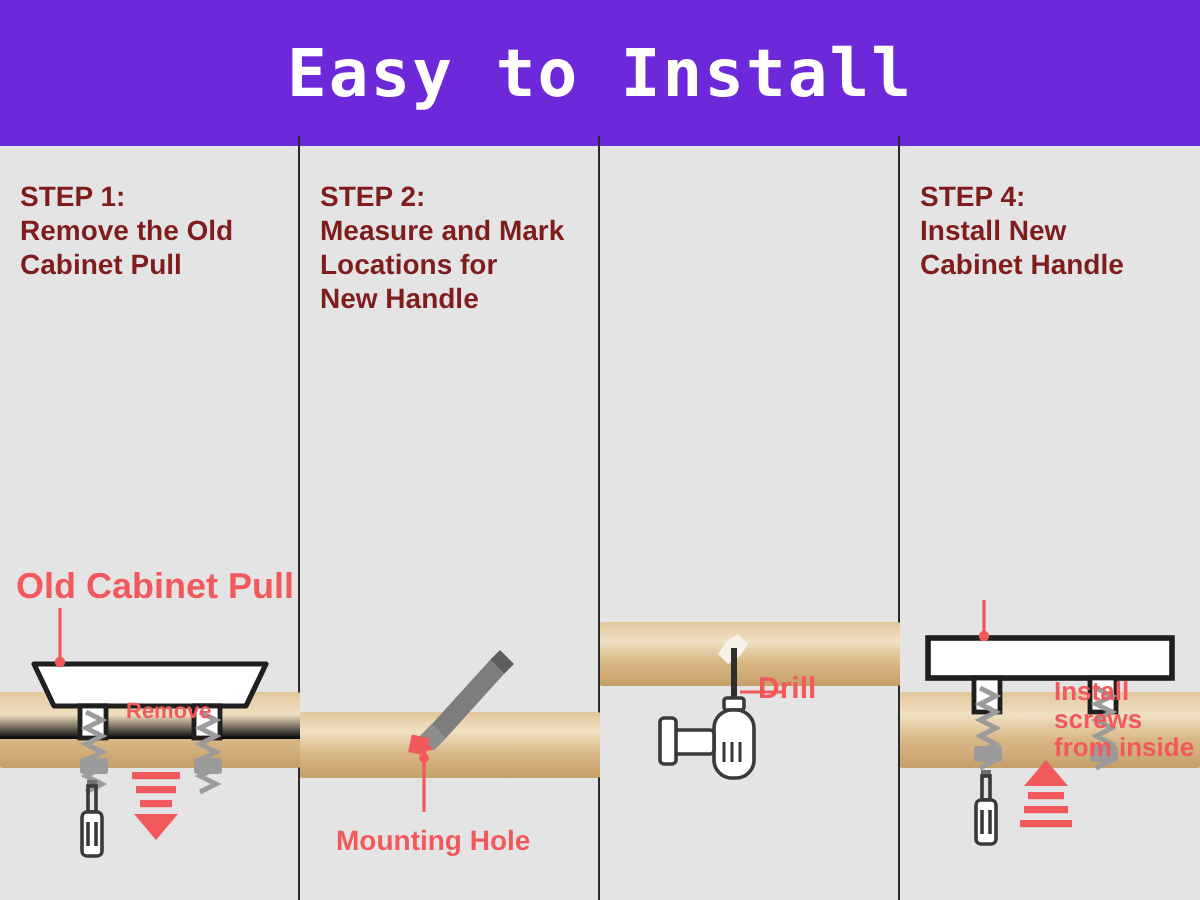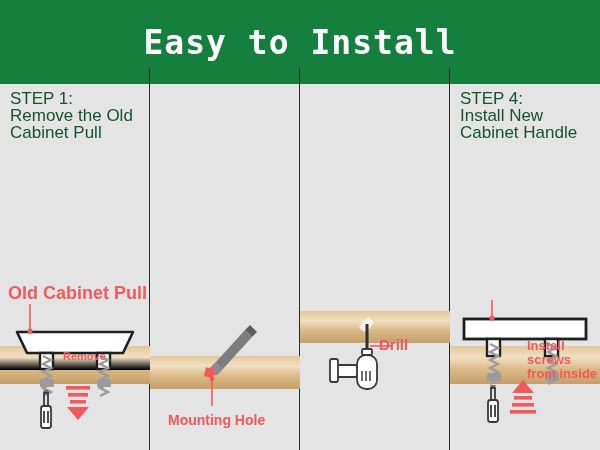--- a/index.html
+++ b/index.html
@@ -3,42 +3,42 @@
 <meta charset="utf-8">
 <style>
   html,body{margin:0;padding:0;}
   body{
     width:600px;height:450px;overflow:hidden;
     background:#e4e4e4;
     font-family:"Liberation Sans", sans-serif;
     position:relative;
   }
   .header{
-    position:absolute;left:0;top:0;width:600px;height:84px;
-    background:#15803d;
+    position:absolute;left:0;top:0;width:600px;height:73px;
+    background:#6d28d9;
     display:flex;align-items:center;justify-content:center;
   }
   .header-title{
     font-family:"DejaVu Sans Mono","Liberation Mono",monospace;
     font-size:33px;font-weight:bold;color:#ffffff;letter-spacing:1px;
   }
   .columns{
     position:absolute;left:0;top:68px;width:600px;height:382px;
     display:flex;
   }
   .col{
     position:relative;
     width:150px;height:382px;
     box-sizing:border-box;
     border-right:1.5px solid #2b2b2b;
   }
   .col.last{border-right:none;}
   .step-head{
     position:absolute;left:10px;top:22px;
-    font-size:17px;font-weight:normal;color:#14532d;
+    font-size:14px;font-weight:bold;color:#7f1d1d;
     line-height:17px;white-space:pre-line;
   }
   .stage{position:absolute;left:0;top:0;width:150px;height:382px;}
   .lbl{
     position:absolute;
     color:#f2595c;font-weight:bold;font-size:18px;line-height:14px;
     white-space:pre-line;
   }
 </style>
 </head>
@@ -108,20 +108,24 @@
         <line x1="30" y1="236" x2="30" y2="262"></line>
         <circle cx="30" cy="263" r="2.6" fill="#f2595c" stroke="none"></circle>
       </g>
     </svg>
 
     <div class="lbl" style="left:8px;top:218px;">Old Cabinet Pull</div>
     <div class="lbl" style="left:63px;top:281px;font-size:11px;">Remove</div>
   </div>
 
   <div class="col">
+    <div class="step-head">STEP 2:
+Measure and Mark
+Locations for
+New Handle</div>
 
     <svg class="stage" viewBox="0 0 150 382">
       <defs>
         <linearGradient id="woodG2" x1="0" y1="0" x2="0" y2="1">
           <stop offset="0%" stop-color="#e3c79c"></stop>
           <stop offset="30%" stop-color="#f0e0c2"></stop>
           <stop offset="62%" stop-color="#d9b887"></stop>
           <stop offset="100%" stop-color="#c69f68"></stop>
         </linearGradient>
       </defs>

